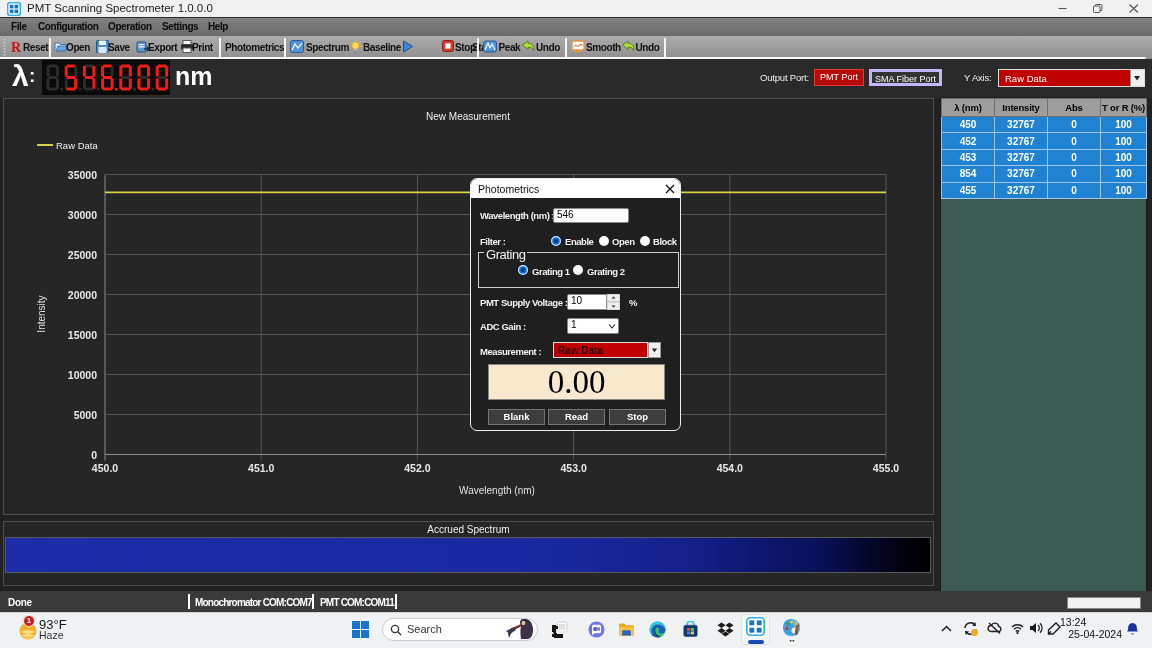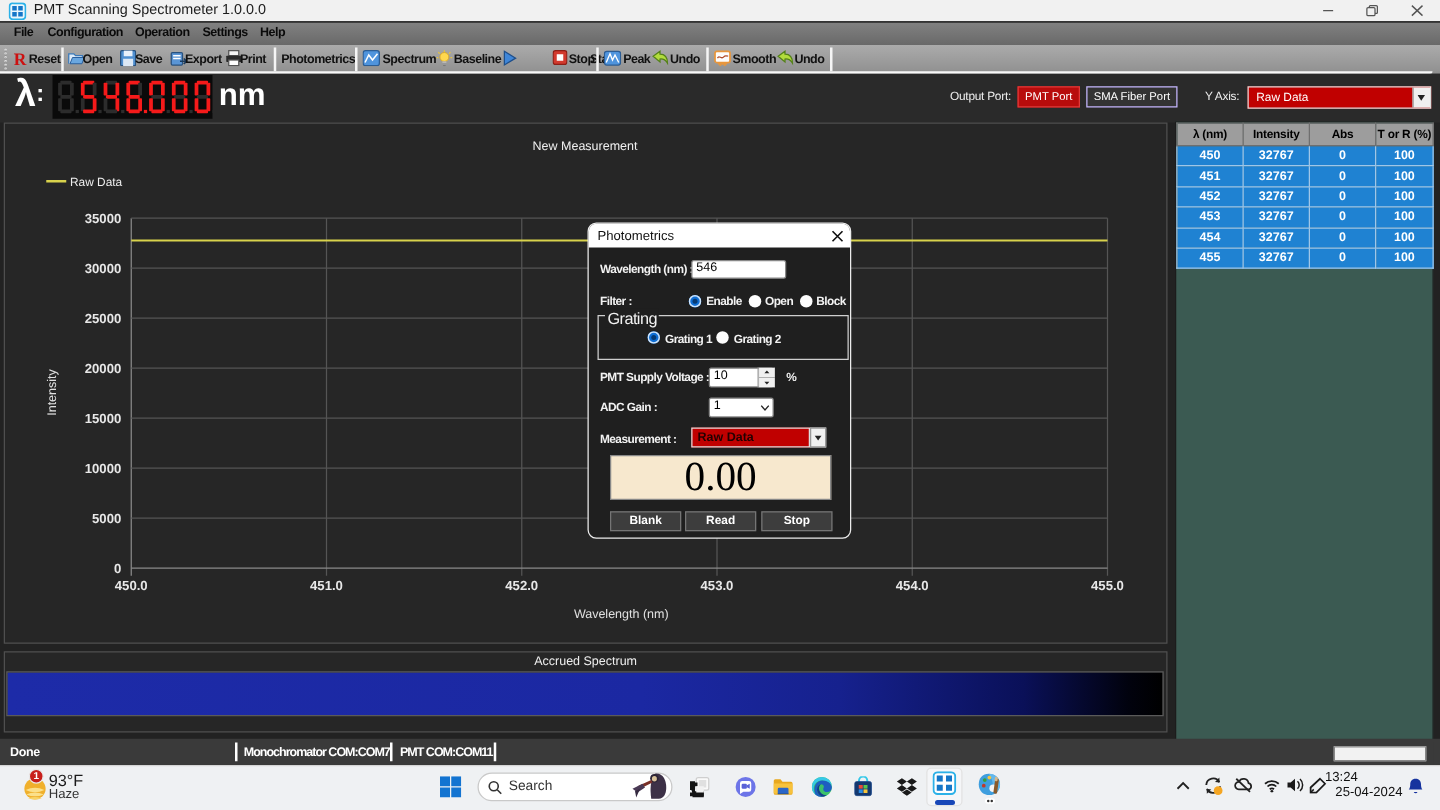--- a/index.html
+++ b/index.html
@@ -239,21 +239,21 @@
     <rect x="115.49999999999999" y="16" width="8.9" height="3" rx="0.6" fill="#2c2c2c"></rect>
     <rect x="113.69999999999999" y="18.6" width="3" height="10.3" rx="0.6" fill="#f51a1a"></rect>
     <rect x="123.19999999999999" y="18.6" width="3" height="10.3" rx="0.6" fill="#f51a1a"></rect>
     <rect x="115.49999999999999" y="27.5" width="8.9" height="3" rx="0.6" fill="#f51a1a"></rect>
     <rect x="127.69999999999999" y="27.9" width="2.6" height="2.6" fill="#2c2c2c"></rect>
   </svg>
 <div class="abs" style="left:175px;top:62px;color:#fff;font-size:25px;font-weight:bold;">nm</div>
 
 <div class="abs" style="left:760px;top:72px;color:#eee;font-size:9.5px;letter-spacing:-0.2px;">Output Port:</div>
 <div class="abs" style="left:814px;top:69px;width:50px;height:17px;background:#b80c0c;border:1px solid #e03a3a;box-sizing:border-box;color:#fff;font-size:9px;text-align:center;line-height:15px;">PMT Port</div>
-<div class="abs" style="left:869px;top:69px;width:73px;height:17px;background:#333;border:1px solid #c4b5fd;box-sizing:border-box;color:#fff;font-size:9px;text-align:center;line-height:15px;">SMA Fiber Port</div>
+<div class="abs" style="left:869px;top:69px;width:73px;height:17px;background:#333;border:3px solid #c4b5fd;box-sizing:border-box;color:#fff;font-size:9px;text-align:center;line-height:15px;">SMA Fiber Port</div>
 <div class="abs" style="left:964px;top:72px;color:#eee;font-size:9.5px;letter-spacing:-0.2px;">Y Axis:</div>
 <div class="abs" style="left:998px;top:69px;width:147px;height:18px;background:#c00000;border:1px solid #ddd;box-sizing:border-box;">
   <span style="position:absolute;left:6px;top:3px;color:#fff;font-size:9.5px;">Raw Data</span>
   <span style="position:absolute;right:0;top:0;width:13px;height:16px;background:#f0f0f0;border-left:1px solid #999;"></span>
   <svg style="position:absolute;right:4px;top:6px" width="6" height="5" viewBox="0 0 6 5">
       <path d="M0 0 L6 0 L3 4.5 Z" fill="#222"></path>
     </svg>
 </div>
 
 <div id="chartpanel" class="abs"></div>
@@ -304,39 +304,33 @@
           <th style="width:52px">Abs</th>
           <th>T or R (%)</th>
         </tr>
 <tr>
           <td>450</td>
           <td>32767</td>
           <td>0</td>
           <td>100</td>
         </tr>
 <tr>
-          <td>451</td>
-          <td>32767</td>
-          <td>0</td>
-          <td>100</td>
-        </tr>
-<tr>
           <td>452</td>
           <td>32767</td>
           <td>0</td>
           <td>100</td>
         </tr>
 <tr>
           <td>453</td>
           <td>32767</td>
           <td>0</td>
           <td>100</td>
         </tr>
 <tr>
-          <td>454</td>
+          <td>854</td>
           <td>32767</td>
           <td>0</td>
           <td>100</td>
         </tr>
 <tr>
           <td>455</td>
           <td>32767</td>
           <td>0</td>
           <td>100</td>
         </tr>

